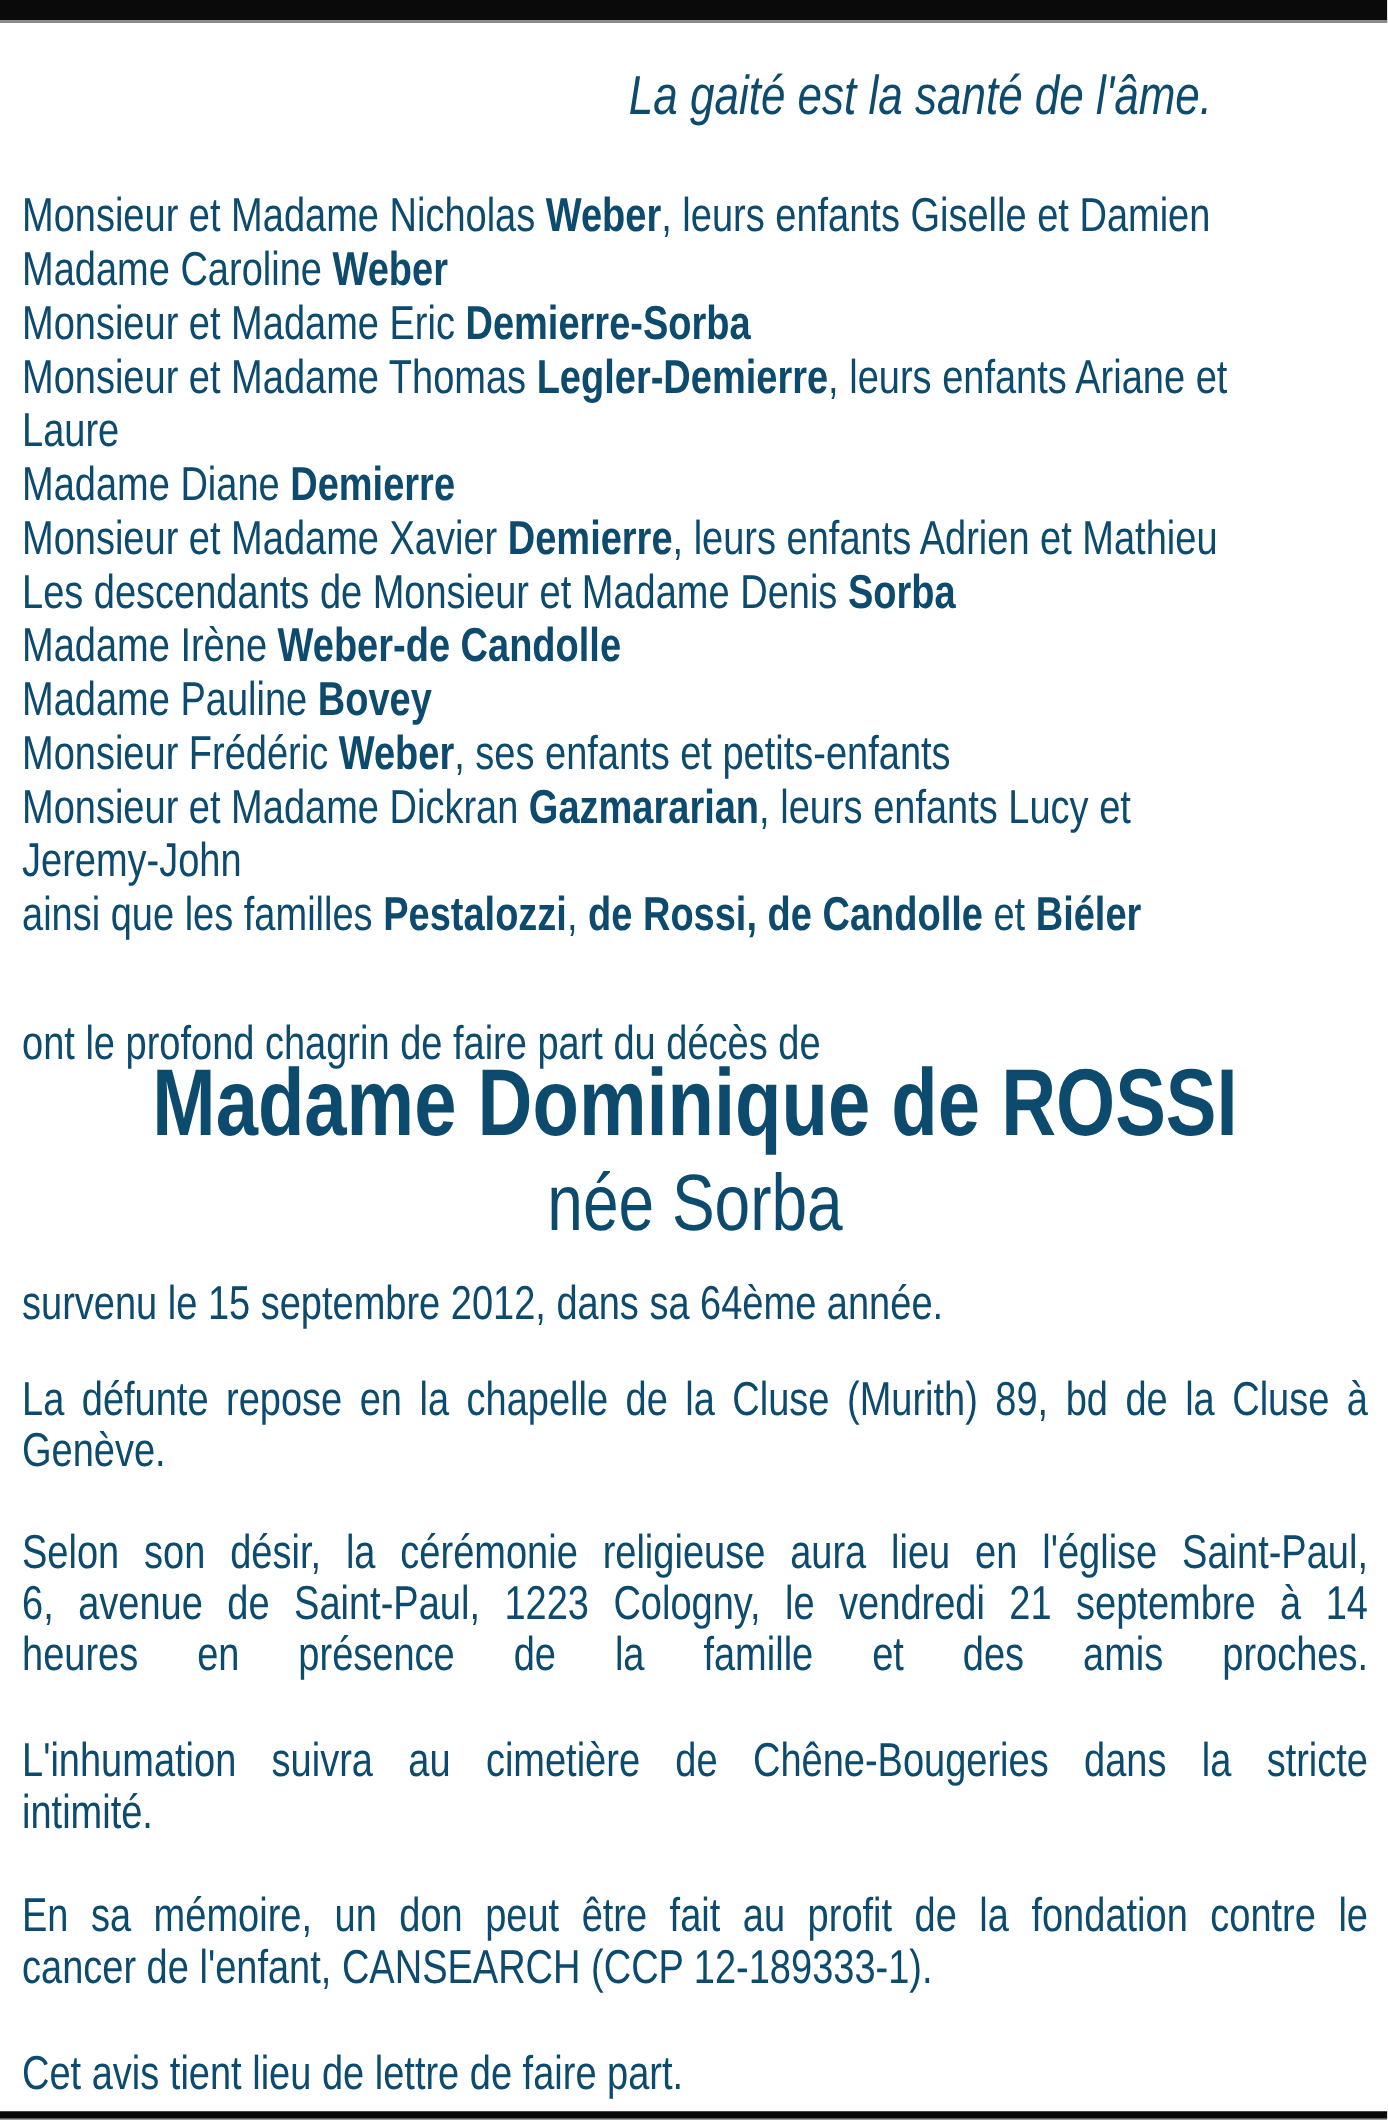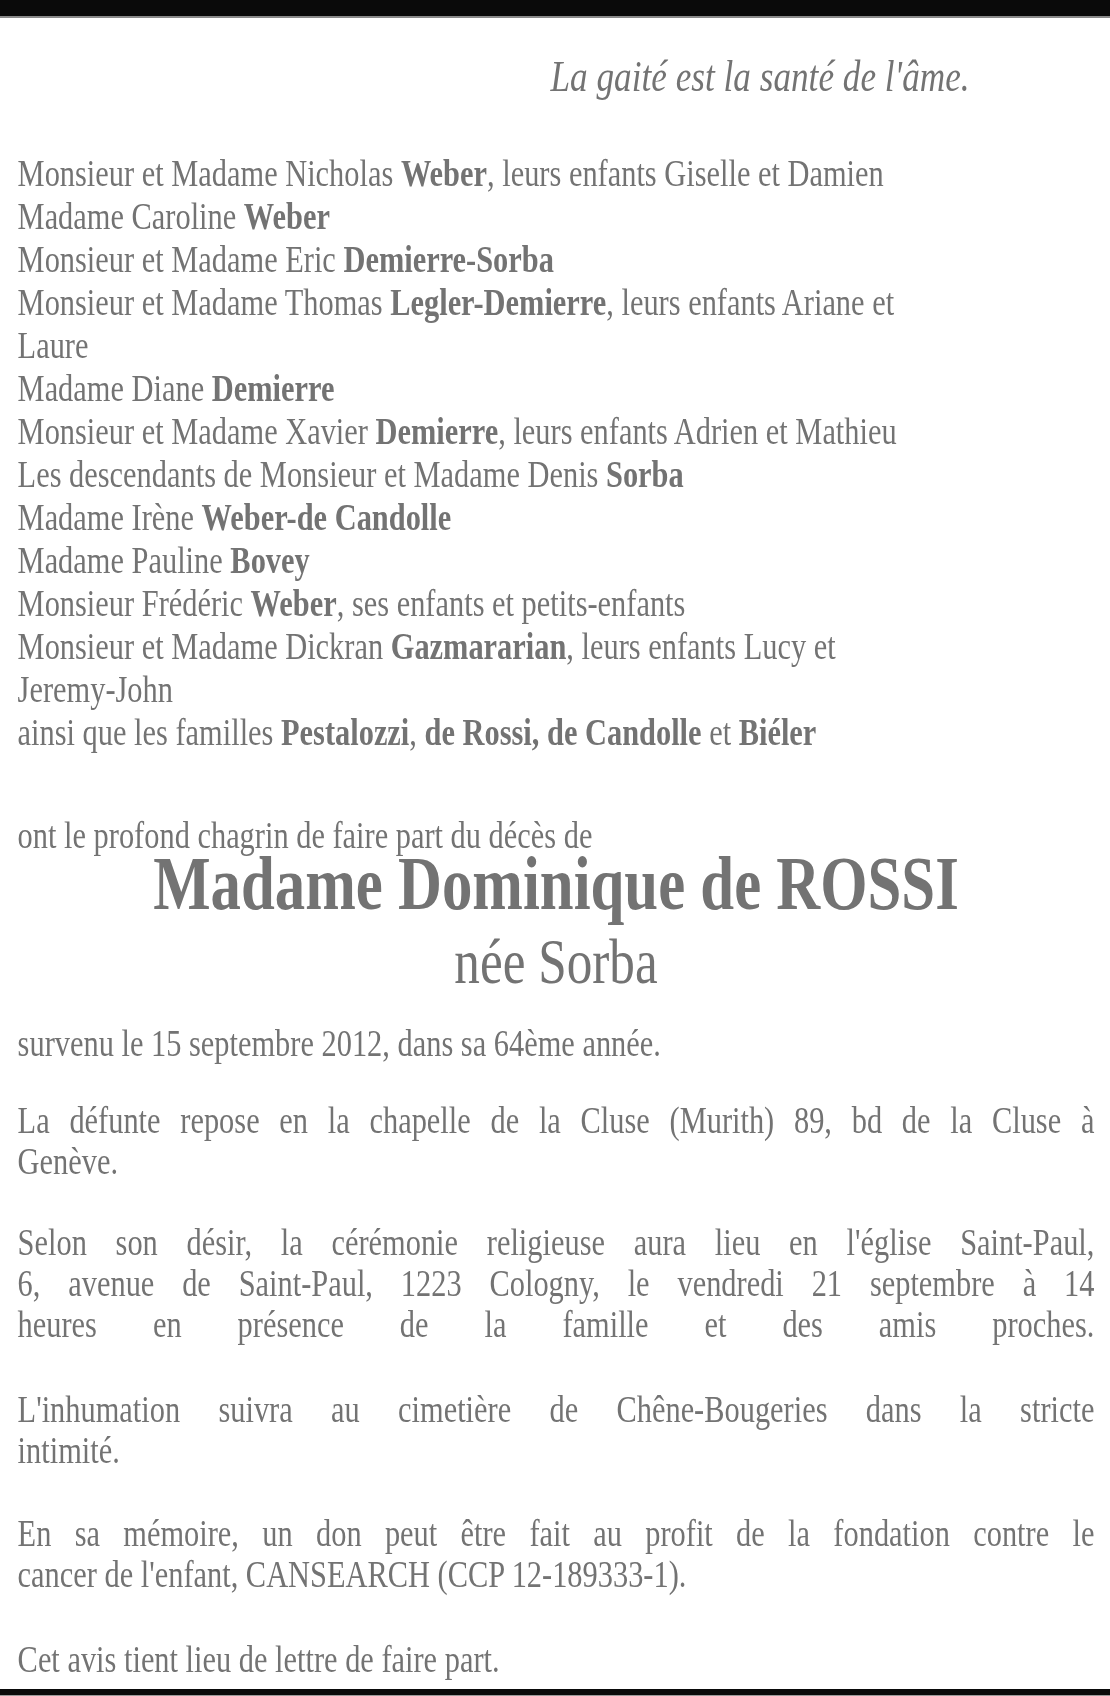--- a/index.html
+++ b/index.html
@@ -6,22 +6,22 @@
     margin: 0;
     padding: 0;
     background: #ffffff;
   }
   .page {
     position: relative;
     width: 1110px;
     height: 1696px;
     background: #ffffff;
     overflow: hidden;
-    font-family: Liberation Serif, serif;
-    color: #737373;
+    font-family: Liberation Sans, sans-serif;
+    color: #0c4a6e;
   }
   .topbar {
     position: absolute;
     top: 0; left: 0; right: 0;
     height: 16px;
     background: #0a0a0a;
     border-bottom: 2px solid #8a8a8a;
   }
   .bottombar {
     position: absolute;

